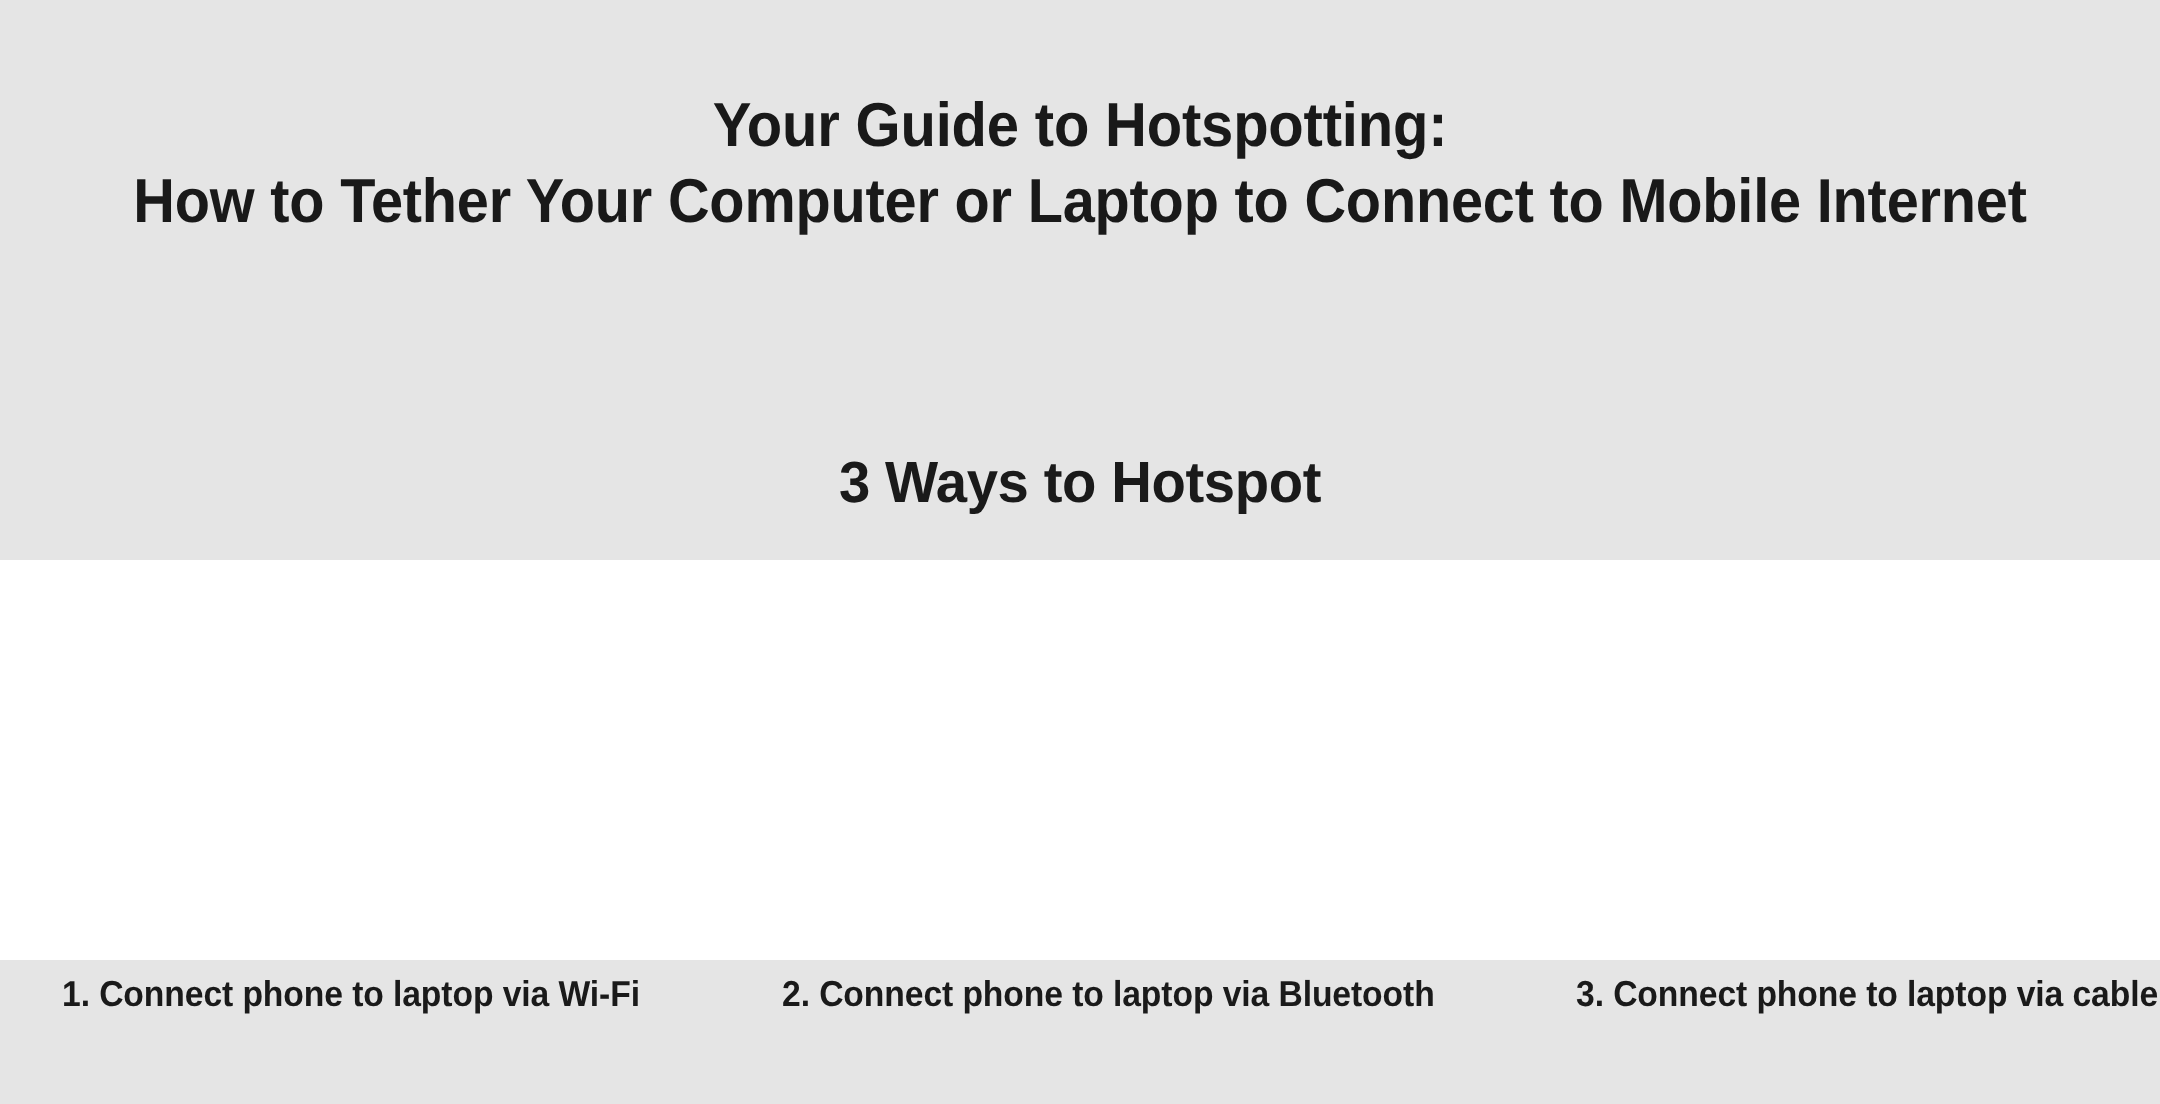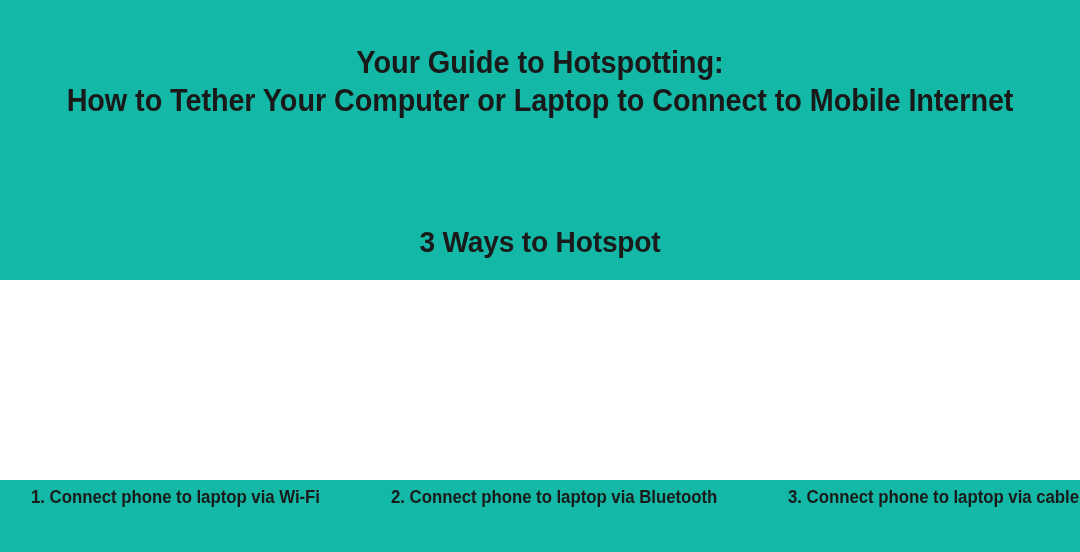--- a/index.html
+++ b/index.html
@@ -9,21 +9,21 @@
     background: #ffffff;
   }
   body {
     font-family: "Liberation Sans", sans-serif;
     -webkit-font-smoothing: antialiased;
   }
   #page {
     position: relative;
     width: 1080px;
     height: 552px;
-    background: #14b8a6;
+    background: #e5e5e5;
     overflow: hidden;
     margin: 0;
   }
 
   
   .title-block {
     position: absolute;
     left: 0;
     top: 44px;
     width: 1080px;

